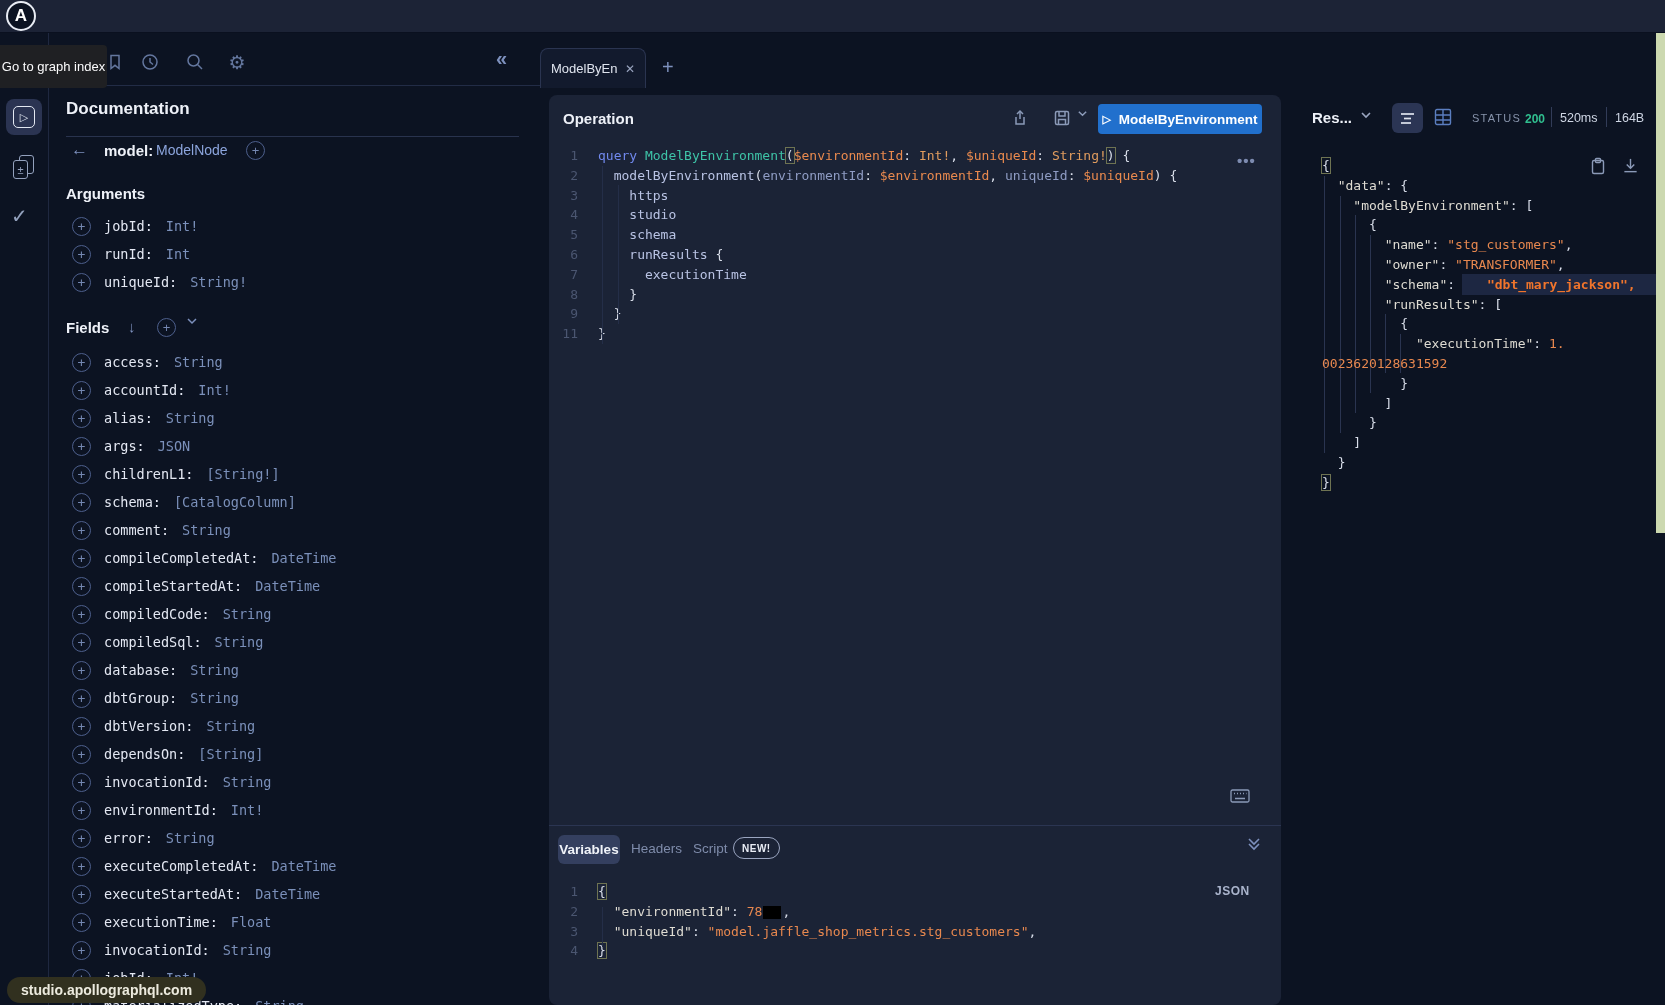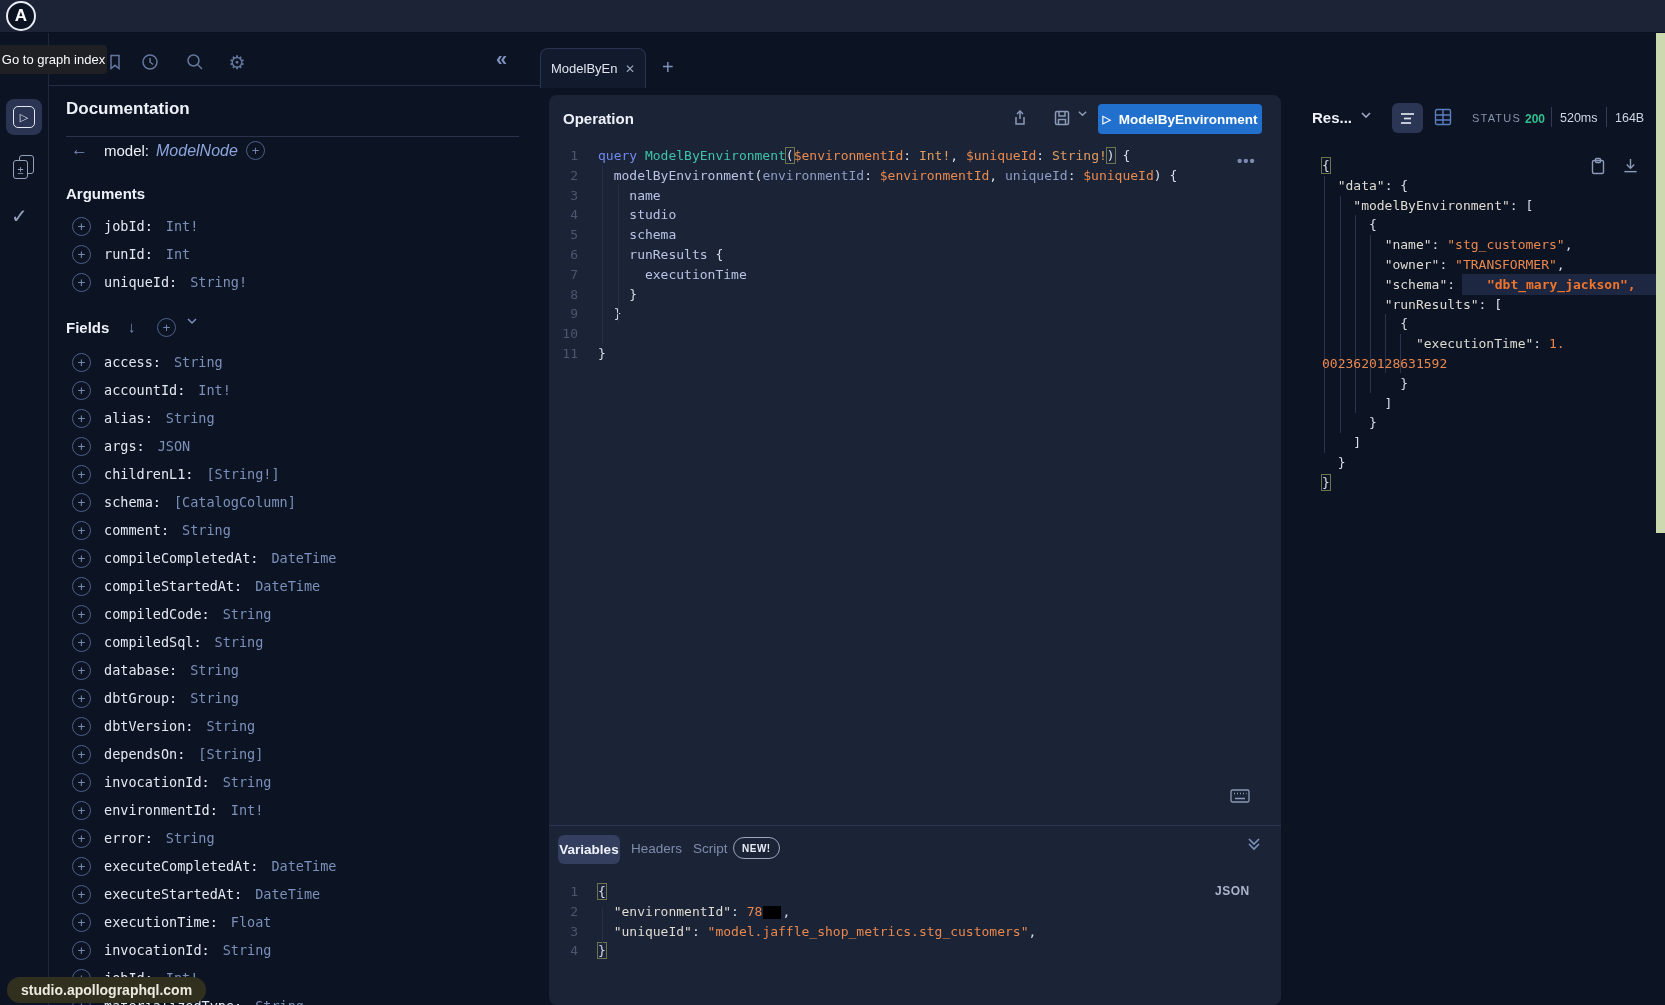--- a/index.html
+++ b/index.html
@@ -41,29 +41,29 @@
   #rail-check { left:11px; top:204px; font-size:20px; color:#93a1bd; }
 
   
   #side-header-border { left:49px; top:85px; width:496px; height:1px; background:#222c46; }
   .sh-icon { top:50px; width:24px; height:24px; color:#64779f; display:flex; align-items:center; justify-content:center; }
   #icon-bookmark { left:103px; } #icon-history { left:138px; } #icon-search { left:183px; }
   #icon-sgear { left:225px; font-size:19px; line-height:1; }
   #collapse-left { left:496px; top:47px; font-size:20px; color:#7d90bd; font-weight:700; }
 
   
-  #tooltip { left:0; top:45px; width:107px; height:29px; background:#1f2023; border-radius:0 4px 4px 0;
+  #tooltip { left:0; top:45px; width:107px; height:43px; background:#1f2023; border-radius:0 4px 4px 0;
     display:flex; align-items:center; justify-content:center; font-size:13px; color:#fbfbfc; z-index:40; }
 
   
   #doc-title { left:66px; top:99px; font-size:17px; font-weight:700; color:#eef1f8; }
   #doc-divider { left:66px; top:136px; width:453px; height:1px; background:#29334e; }
   #back-arrow { left:71px; top:140px; font-size:17px; color:#7d90bd; }
-  #model-label { left:104px; top:142px; font-size:15px; font-weight:400; color:#eef1f8; }
-  #model-type { left:156px; top:142px; font-size:16px; color:#8ca5dd;font-style:italic; }
+  #model-label { left:104px; top:142px; font-size:15px; font-weight:700; color:#eef1f8; }
+  #model-type { left:156px; top:142px; font-size:14px; color:#8ca5dd; }
   .plus-circle { width:19px; height:19px; border:1px solid #4d5f8c; border-radius:50%;
     display:flex; align-items:center; justify-content:center; color:#7588b2; font-size:13px; line-height:1; flex:none; }
   #model-plus { left:246px; top:141px; }
   #args-title { left:66px; top:185px; font-size:15px; font-weight:700; color:#eef1f8; }
   #args-list { left:72px; top:212px; width:460px; }
   #fields-title { left:66px; top:319px; font-size:15px; font-weight:700; color:#eef1f8; }
   #fields-sort { left:128px; top:318px; font-size:15px; color:#7d90bd; }
   #fields-plus { left:157px; top:318px; }
   #fields-chev { left:186px; top:315px; color:#7d90bd; }
   #fields-list { left:72px; top:348px; width:460px; }
@@ -396,21 +396,21 @@
         <div class="code-row">
           <span class="gutter">1</span>
           <span class="cl"><span class="tk-kw">query </span><span class="tk-op">ModelByEnvironment</span><span class="tk-brk">(</span><span class="tk-var">$environmentId</span><span class="tk-pun">: </span><span class="tk-typ">Int!</span><span class="tk-pun">, </span><span class="tk-var">$uniqueId</span><span class="tk-pun">: </span><span class="tk-typ">String!</span><span class="tk-brk">)</span><span class="tk-pun"> {</span></span>
         </div>
         <div class="code-row">
           <span class="gutter">2</span>
           <span class="cl"><span class="tk-pun">  </span><span class="tk-fld">modelByEnvironment</span><span class="tk-pun">(</span><span class="tk-arg">environmentId</span><span class="tk-pun">: </span><span class="tk-var">$environmentId</span><span class="tk-pun">, </span><span class="tk-arg">uniqueId</span><span class="tk-pun">: </span><span class="tk-var">$uniqueId</span><span class="tk-pun">) {</span></span>
         </div>
         <div class="code-row">
           <span class="gutter">3</span>
-          <span class="cl"><span class="tk-pun">    </span><span class="tk-fld">name</span></span>
+          <span class="cl"><span class="tk-pun">    </span><span class="tk-fld">https</span></span>
         </div>
         <div class="code-row">
           <span class="gutter">4</span>
           <span class="cl"><span class="tk-pun">    </span><span class="tk-fld">studio</span></span>
         </div>
         <div class="code-row">
           <span class="gutter">5</span>
           <span class="cl"><span class="tk-pun">    </span><span class="tk-fld">schema</span></span>
         </div>
         <div class="code-row">
@@ -421,24 +421,20 @@
           <span class="gutter">7</span>
           <span class="cl"><span class="tk-pun">      </span><span class="tk-fld">executionTime</span></span>
         </div>
         <div class="code-row">
           <span class="gutter">8</span>
           <span class="cl"><span class="tk-pun">    }</span></span>
         </div>
         <div class="code-row">
           <span class="gutter">9</span>
           <span class="cl"><span class="tk-pun">  }</span></span>
-        </div>
-        <div class="code-row">
-          <span class="gutter">10</span>
-          <span class="cl"></span>
         </div>
         <div class="code-row">
           <span class="gutter">11</span>
           <span class="cl"><span class="tk-pun">}</span></span>
         </div>
       </div>
     <div class="guide" style="left:53px; top:70.6px; height:178px;"></div>
     <div class="guide" style="left:69px; top:90.4px; height:139px;"></div>
 
     <div id="kbd-icon" class="abs">

